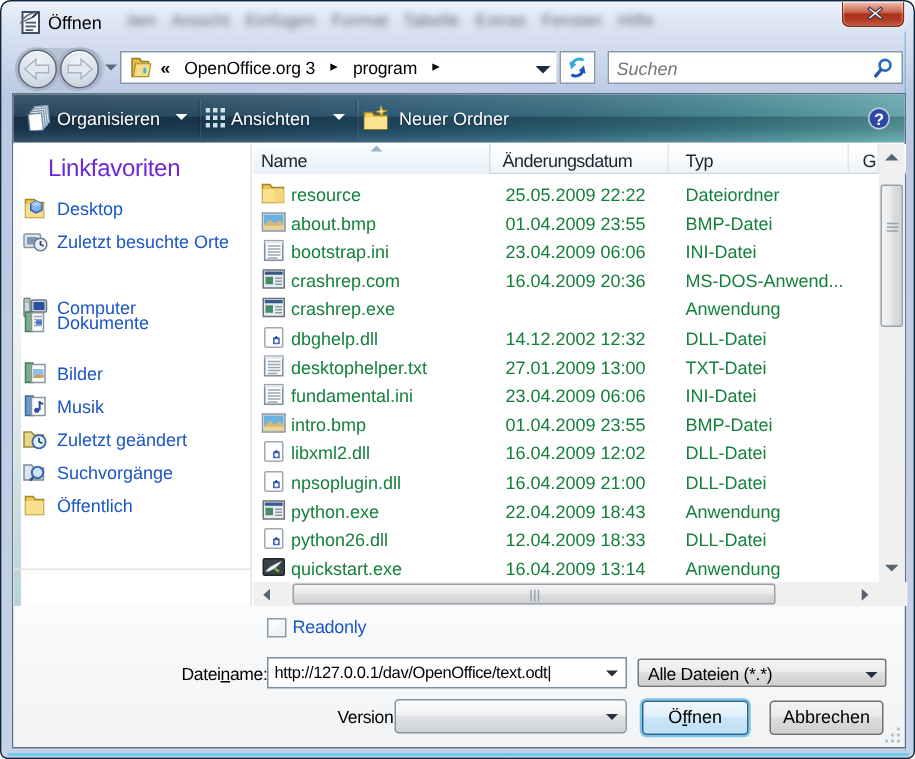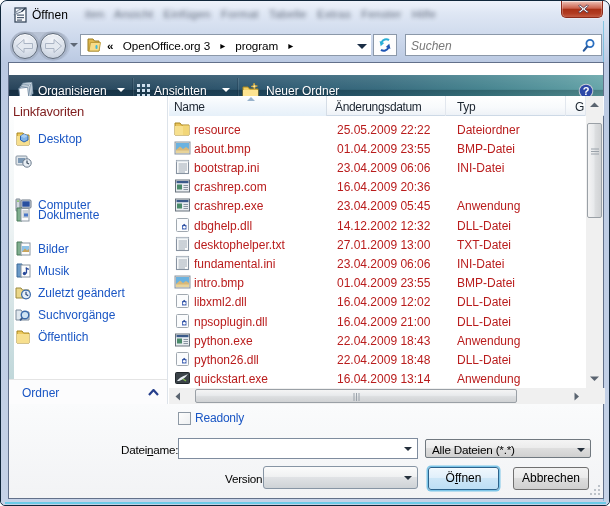--- a/index.html
+++ b/index.html
@@ -46,53 +46,53 @@
   border-left:5.5px solid transparent; border-right:5.5px solid transparent; border-top:5.5px solid #1a2d45; }
 #refresh { position:absolute; left:372px; top:5px; width:24px; height:22px; background:#fdfdfd;
   border:1px solid #8b98a9; }
 #search { position:absolute; left:404px; top:5px; width:197px; height:22px; background:#fff;
   border:1px solid #8b98a9; }
 #search span { position:absolute; left:5px; top:3.5px; font-size:12px; font-style:italic; color:#777; }
 #search svg { position:absolute; right:5px; top:3px; }
 
 #content { position:absolute; left:7px; top:61px; width:596px; height:437px;
   border:1px solid #62708a; background:#fff; }
-#toolbar { position:absolute; left:0; top:12px; width:594px; height:32px;
+#toolbar { position:absolute; left:0; top:0; width:594px; height:32px;
   background:linear-gradient(to right,#1c3a52 0,#1e4259 22%,#24506a 42%,#2d6377 62%,#3d7e8a 80%,#52949b 94%,#5ea1a5 100%); }
 #toolbar .gloss { position:absolute; left:0; top:0; right:0; height:100%;
   background:linear-gradient(to bottom,rgba(255,255,255,.15) 0,rgba(255,255,255,.05) 45%,rgba(0,0,0,.20) 47%,rgba(0,0,0,.10) 72%,rgba(255,255,255,.04) 88%,rgba(255,255,255,.14) 100%); }
 #toolbar .titem { position:absolute; top:0; height:32px; color:#fff; font-size:12px; white-space:nowrap; text-shadow:0 1px 1px rgba(0,10,30,.55); }
 #toolbar .lbl { position:absolute; top:9px; }
 #helpbtn { position:absolute; left:577px; top:70px; }
 
 #main { position:absolute; left:0; top:33px; width:594px; height:308px; background:#fff; }
 #sidebar { position:absolute; left:0; top:0; width:158px; height:308px; background:#fff; }
 #sideedge { position:absolute; left:0; top:0; width:5px; height:308px;
   background:linear-gradient(to bottom,#ffffff 0,#eff4f5 40%,#cfe0e2 75%,#b9d3d6 100%); }
-#lfav { position:absolute; left:4px; top:8px; color:#7f1d1d; font-size:13px; letter-spacing:-0.2px; }
+#lfav { position:absolute; left:23px; top:8px; color:#6d28d9; font-size:16px; letter-spacing:-0.2px; }
 .sitem { position:absolute; left:6px; width:150px; height:20px; }
 .sitem svg { position:absolute; left:0; top:1px; }
 .sitem .st { position:absolute; left:23px; top:3px; font-size:12px; color:#1a56c4; }
 #sidesep { position:absolute; left:0px; top:283px; width:158px; height:1px; background:#e4e4e4; }
 #ordner { position:absolute; left:0; top:284px; width:158px; height:24px; background:#fcfcfd; }
 #ordner .ot { position:absolute; left:13px; top:6px; font-size:12px; color:#1a56c4; }
 #ordner svg { position:absolute; right:8px; top:9px; }
 
 #list { position:absolute; left:158px; top:0; width:436px; height:308px; background:#fff;
   border-left:1px solid #dde3ea; }
 #lhead { position:absolute; left:1px; top:0; width:435px; height:20px;
   background:linear-gradient(to bottom,#ffffff 0,#f8fafc 60%,#eef2f7 100%);
   border-bottom:1px solid #cdd9e6; font-size:12px; color:#1c2530; }
 #lhead .hname { position:absolute; left:0; top:0; width:158px; height:20px;
   background:linear-gradient(to bottom,#fdfeff 0,#f2f7fc 45%,#e6f0f9 100%); border-right:1px solid #d5dde6;}
 #lhead .hcol { position:absolute; top:0; height:20px; border-right:1px solid #e2e7ee; }
 #lhead span { position:absolute; top:3.5px; letter-spacing:-0.35px; }
 #sortarrow { position:absolute; left:78px; top:1px; width:0; height:0;
   border-left:4px solid transparent; border-right:4px solid transparent; border-bottom:4px solid #99b3cc; }
-.lrow { position:absolute; left:1px; width:416px; height:19.2px; font-size:12px; color:#b91c1c; }
+.lrow { position:absolute; left:1px; width:416px; height:19.2px; font-size:12px; color:#15803d; }
 .lrow svg { position:absolute; left:5px; top:0.5px; }
 .lrow .fn { position:absolute; left:25px; top:2.5px; }
 .lrow .fd { position:absolute; left:168px; top:2.5px; }
 .lrow .ft { position:absolute; left:288px; top:2.5px; }
 
 #vscroll { position:absolute; left:418px; top:0px; width:17px; height:292px; background:#f0f0f0; }
 #hscroll { position:absolute; left:1px; top:292px; width:417px; height:16px; background:#f0f0f0; }
 .sbtn { position:absolute; background:#f0f0f0; border:none; border-radius:0; }
 #vthumb { position:absolute; left:1px; top:27px; width:15px; height:95px;
   background:linear-gradient(to right,#f4f4f4,#e8eaec 45%,#dcdee0 55%,#d0d2d4); border:1px solid #9aa0a6; border-radius:2px; }
@@ -231,42 +231,37 @@
         <circle cx="8" cy="8" r="6.3" fill="#2d48a8"></circle>
         <text x="8" y="12" text-anchor="middle" font-size="11" font-weight="bold" fill="#fff" font-family="Liberation Sans">?</text>
       </svg>
     </div>
 
     <div id="main">
       <div id="sidebar">
         <div id="sideedge"></div>
         <div id="lfav">Linkfavoriten</div>
         <div id="sidesep"></div>
-        <div id="ordner">
-            <span class="ot">Ordner</span>
-          <svg width="11" height="7" viewBox="0 0 11 7">
-              <path d="M1 6 L5.5 1 L10 6" fill="none" stroke="#27408c" stroke-width="2.2"></path>
-            </svg>
-        </div>
       <div class="sitem" style="top:32.5px">
             <svg width="17" height="17" viewBox="0 0 17 17">
               <path d="M2 3 L8 3 L9.5 5 L14 5 L14 15 L2 15 Z" fill="#edc95c" stroke="#a8861e" stroke-width="1"></path>
               <path d="M2 6 L14 6 L14 15 L2 15 Z" fill="#f7df8e"></path>
               <path d="M9 4 L13 6 L13 10 L9 12 L5.5 10 L5.5 6 Z" fill="#7fb3e8" stroke="#2a62b0" stroke-width="1"></path>
               <path d="M9 4 L13 6 L9 8 L5.5 6 Z" fill="#a8cdf2"></path>
             </svg>
             <span class="st">Desktop</span>
           </div>
           <div class="sitem" style="top:54.5px">
             <svg width="17" height="17" viewBox="0 0 17 17">
               <rect x="1" y="4" width="11" height="9" rx="1" fill="#dfe5ea" stroke="#8795a2" stroke-width="1"></rect>
               <rect x="3" y="6" width="7" height="5" fill="#7c98b4"></rect>
               <circle cx="12" cy="11" r="4.2" fill="#e8eef4" stroke="#68788a" stroke-width="1"></circle>
               <path d="M12 8.6 L12 11 L14 12" stroke="#3a4a5c" stroke-width="1.2" fill="none"></path>
             </svg>
+            <span class="st">Zuletzt besuchte Orte</span>
           </div>
           <div class="sitem" style="top:98.5px">
             <svg width="17" height="17" viewBox="0 0 17 17">
               <rect x="1" y="3" width="4" height="12" rx="0.5" fill="#d2d8df" stroke="#6a7684" stroke-width="0.9"></rect>
               <rect x="2" y="4.5" width="2" height="1.2" fill="#77c24a"></rect>
               <rect x="6" y="4" width="10" height="8" rx="1" fill="#d7dde4" stroke="#6a7684" stroke-width="1"></rect>
               <rect x="7.3" y="5.3" width="7.4" height="5.4" fill="#2a50a0"></rect>
               <rect x="9" y="12" width="4" height="1.4" fill="#aab4be"></rect>
               <rect x="8" y="13.4" width="6" height="1.3" fill="#c2cad2"></rect>
             </svg>
@@ -389,34 +384,34 @@
                 <rect x="2.5" y="3" width="12" height="2.2" fill="#3a5a8a"></rect>
                 <rect x="3" y="6.5" width="5" height="5" fill="#4a8a6a"></rect>
                 <g stroke="#8a96a2" stroke-width="1">
                   <line x1="9.5" y1="7.5" x2="14" y2="7.5"></line>
                   <line x1="9.5" y1="9.5" x2="14" y2="9.5"></line>
                   <line x1="9.5" y1="11.5" x2="14" y2="11.5"></line>
                 </g>
               </svg>
               <span class="fn">crashrep.com</span>
               <span class="fd">16.04.2009 20:36</span>
+              <span class="ft">MS-DOS-Anwend...</span>
             </div>
             <div class="lrow" style="top:100.8px">
               <svg width="17" height="16" viewBox="0 0 17 16">
                 <rect x="1.5" y="2" width="14" height="12" fill="#e8ecf0" stroke="#68727c" stroke-width="1"></rect>
                 <rect x="2.5" y="3" width="12" height="2.2" fill="#3a5a8a"></rect>
                 <rect x="3" y="6.5" width="5" height="5" fill="#4a8a6a"></rect>
                 <g stroke="#8a96a2" stroke-width="1">
                   <line x1="9.5" y1="7.5" x2="14" y2="7.5"></line>
                   <line x1="9.5" y1="9.5" x2="14" y2="9.5"></line>
                   <line x1="9.5" y1="11.5" x2="14" y2="11.5"></line>
                 </g>
               </svg>
               <span class="fn">crashrep.exe</span>
-              <span class="fd">23.04.2009 05:45</span>
               <span class="ft">Anwendung</span>
             </div>
             <div class="lrow" style="top:120px">
               <svg width="17" height="16" viewBox="0 0 17 16">
                 <rect x="2.5" y="1.5" width="12" height="13" rx="1" fill="#fbfcfd" stroke="#a0a8b0" stroke-width="1"></rect>
                 <path d="M8 8 L12.5 8 L12.5 12.5 L8 12.5 Z" fill="#4a6ab8"></path>
                 <path d="M10.2 6.8 L11.5 8.1 L10.2 9.4 L8.9 8.1 Z" fill="#2a4a98"></path>
                 <circle cx="10.3" cy="10.3" r="1.3" fill="#fff"></circle>
               </svg>
               <span class="fn">dbghelp.dll</span>
@@ -504,21 +499,21 @@
               <span class="ft">Anwendung</span>
             </div>
             <div class="lrow" style="top:254.39999999999998px">
               <svg width="17" height="16" viewBox="0 0 17 16">
                 <rect x="2.5" y="1.5" width="12" height="13" rx="1" fill="#fbfcfd" stroke="#a0a8b0" stroke-width="1"></rect>
                 <path d="M8 8 L12.5 8 L12.5 12.5 L8 12.5 Z" fill="#4a6ab8"></path>
                 <path d="M10.2 6.8 L11.5 8.1 L10.2 9.4 L8.9 8.1 Z" fill="#2a4a98"></path>
                 <circle cx="10.3" cy="10.3" r="1.3" fill="#fff"></circle>
               </svg>
               <span class="fn">python26.dll</span>
-              <span class="fd">22.04.2009 18:48</span>
+              <span class="fd">12.04.2009 18:33</span>
               <span class="ft">DLL-Datei</span>
             </div>
             <div class="lrow" style="top:273.6px">
               <svg width="17" height="16" viewBox="0 0 17 16">
                 <rect x="1.5" y="2.5" width="14" height="11" rx="1" fill="#3a4248" stroke="#20262a" stroke-width="1"></rect>
                 <path d="M3 11 C6 7 10 6 14 4 C11 8 8 10 5 11 Z" fill="#e8eef2"></path>
                 <path d="M9 9 L12 11" stroke="#7ab24a" stroke-width="1.5"></path>
               </svg>
               <span class="fn">quickstart.exe</span>
               <span class="fd">16.04.2009 13:14</span>
@@ -571,20 +566,21 @@
       </div>
     </div>
 
     <div id="botarea">
       <div id="readonly">
           <div id="rbox"></div>
           <div id="rlab">Readonly</div>
         </div>
       <div class="flabel" style="left:112px;top:39px">Datei<u>n</u>ame:</div>
       <div class="combo" id="fname">
+          <div class="tx">http://127.0.0.1/dav/OpenOffice/text.odt|</div>
           <div class="dd"></div>
         </div>
       <div class="combo" id="ftype">
           <div class="tx">Alle Dateien (*.*)</div>
           <div class="dd"></div>
         </div>
       <div class="flabel" style="left:216px;top:68px">Version</div>
       <div class="combo" id="version">
           <div class="dd" style="top:9px"></div>
         </div>

